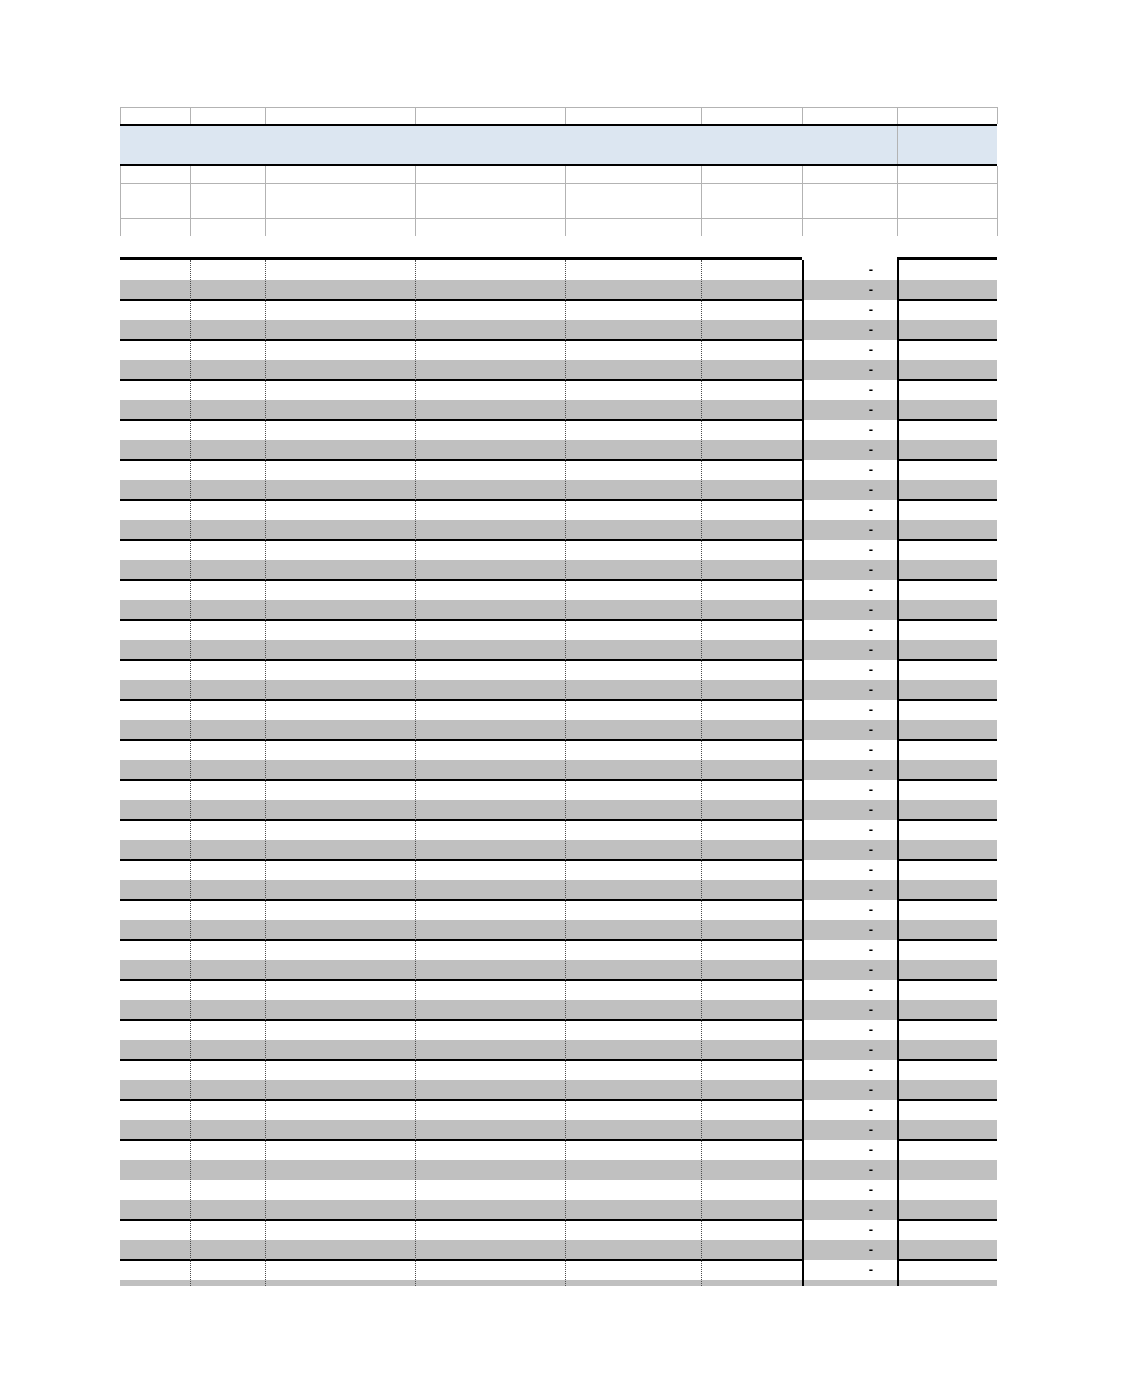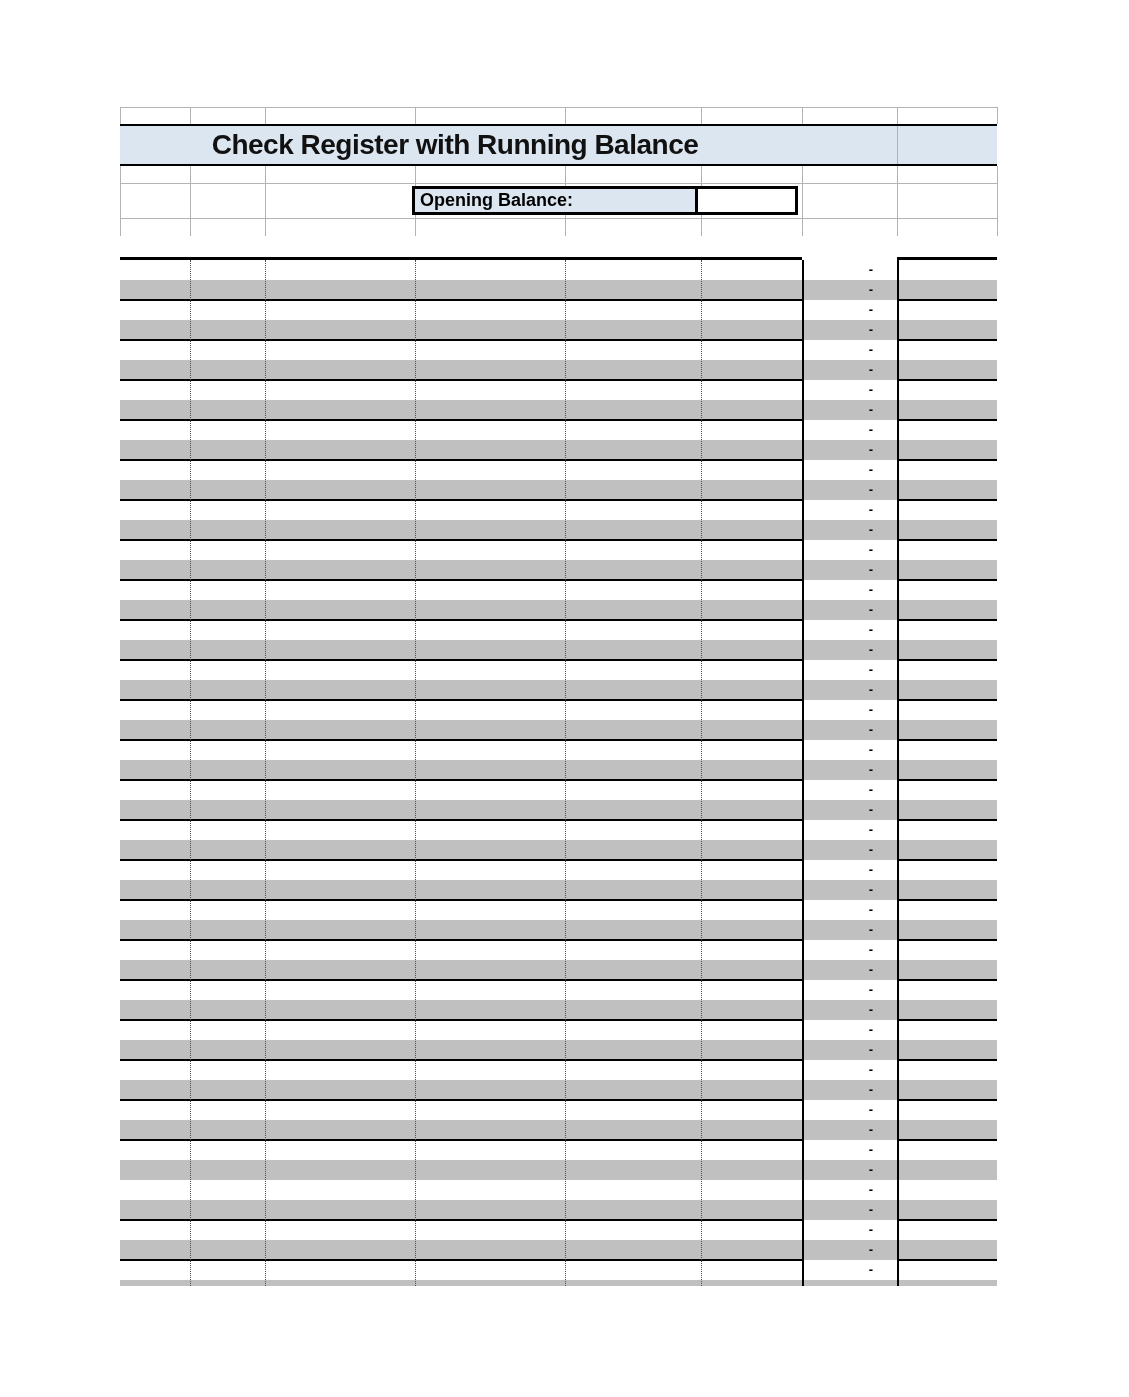--- a/index.html
+++ b/index.html
@@ -72,28 +72,23 @@
   .vl-dot{position:absolute;top:0;height:1026px;width:0;border-left:1px dotted #4d4d4d;z-index:3;}
   .vl-solid{position:absolute;top:0;height:1026px;width:2px;background:var(--black);z-index:4;}
   .sep{position:absolute;height:2px;background:var(--black);z-index:2;}
 </style>
 </head>
 <body>
 
 <div id="sheet">
 
   <div class="titlebar">
-    <div class="title-text">Check Register with Running Balance</div>
     <div class="title-divider"></div>
   </div>
 
-  <div class="ob-box" style="z-index: 5;">
-    <div class="ob-label">Opening Balance:</div>
-    <div class="ob-value"></div>
-  </div>
 
 
   <div class="hul" style="left:0;width:682px"></div>
   <div class="hul" style="left:777px;width:100px"></div>
 
   <div id="data-area">
       <div class="row w">
         <span class="dash">-</span>
       </div>
       <div class="row g">

